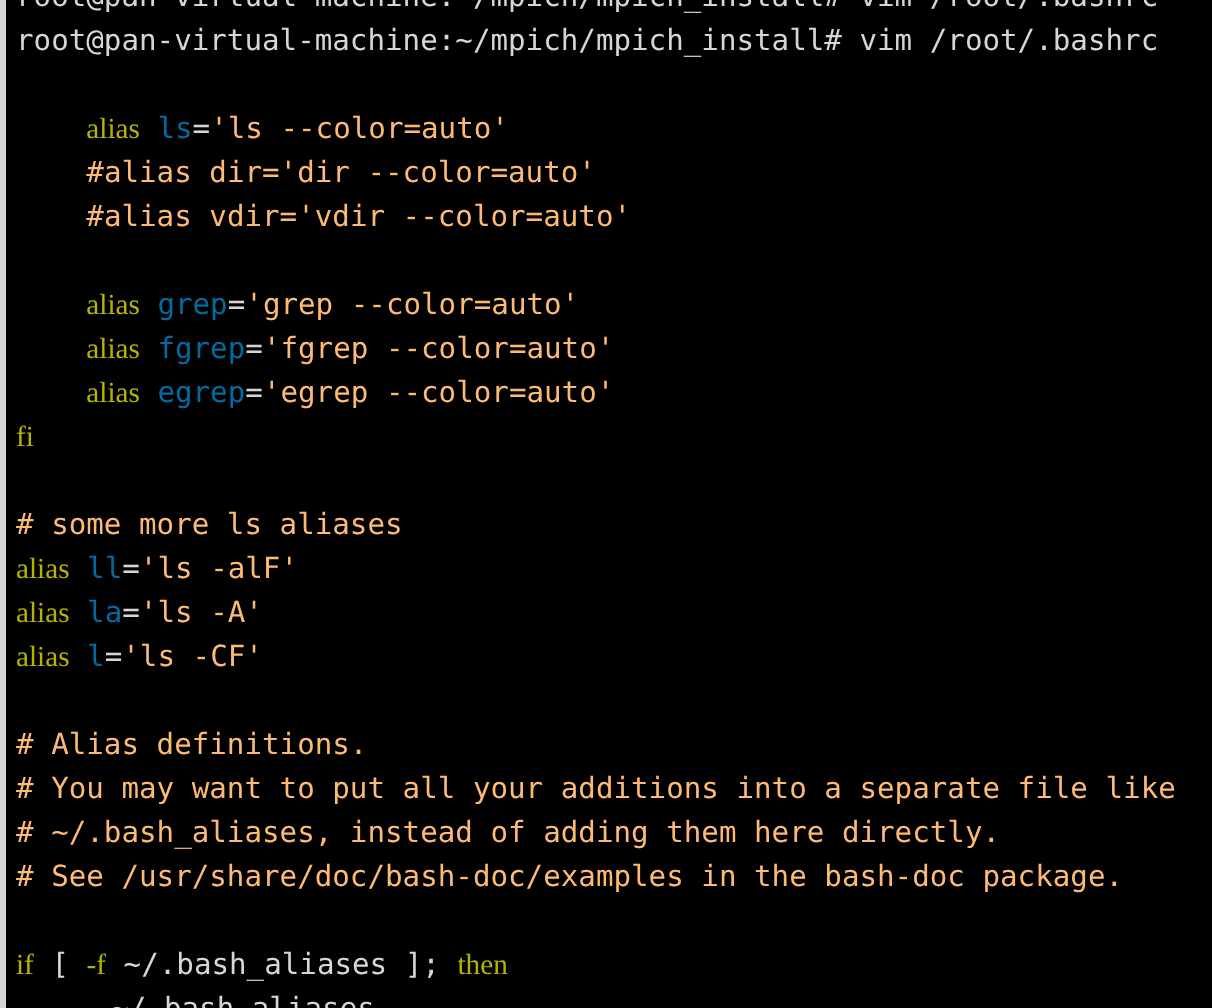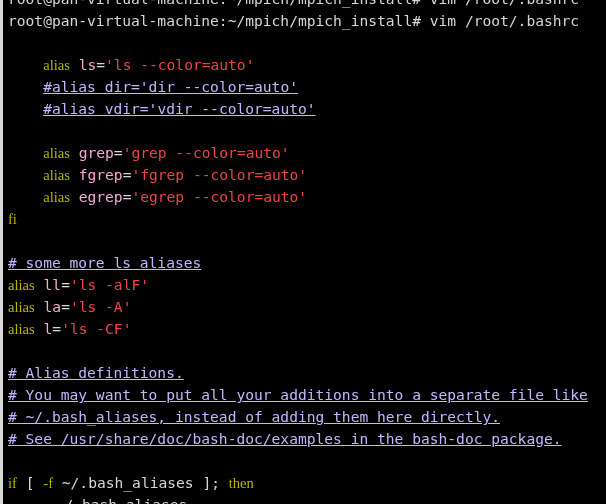--- a/index.html
+++ b/index.html
@@ -39,23 +39,23 @@
   .line {
     height: 22px;
     padding-left: 5px;
     white-space: pre;
     color: #d6d6d6;
   }
 
   
   .c-default  { color: #d6d6d6; }   
   .c-keyword  { color: #b5b500; font-family: Liberation Serif, serif; }   
-  .c-ident    { color: #f9a8d4; }   
-  .c-string   { color: #ef4444; }   
-  .c-comment  { color: #c4b5fd; text-decoration: underline; }   
+  .c-ident    { color: #0369a1; }   
+  .c-string   { color: #fdba74; }   
+  .c-comment  { color: #fdba74; }   
   .c-prompt   { color: #d6d6d6; }
 </style>
 </head>
 <body>
 
 <div id="terminal">
   <div id="screen"><div class="line"><span class="c-prompt">root@pan-virtual-machine:~/mpich/mpich_install# vim /root/.bashrc</span></div><div class="line"><span class="c-prompt">root@pan-virtual-machine:~/mpich/mpich_install# vim /root/.bashrc</span></div><div class="line"><span class="c-default"></span></div><div class="line"><span class="c-default">    </span><span class="c-keyword">alias</span><span class="c-default"> </span><span class="c-ident">ls</span><span class="c-default">=</span><span class="c-string">'ls --color=auto'</span></div><div class="line"><span class="c-default">    </span><span class="c-comment">#alias dir='dir --color=auto'</span></div><div class="line"><span class="c-default">    </span><span class="c-comment">#alias vdir='vdir --color=auto'</span></div><div class="line"><span class="c-default"></span></div><div class="line"><span class="c-default">    </span><span class="c-keyword">alias</span><span class="c-default"> </span><span class="c-ident">grep</span><span class="c-default">=</span><span class="c-string">'grep --color=auto'</span></div><div class="line"><span class="c-default">    </span><span class="c-keyword">alias</span><span class="c-default"> </span><span class="c-ident">fgrep</span><span class="c-default">=</span><span class="c-string">'fgrep --color=auto'</span></div><div class="line"><span class="c-default">    </span><span class="c-keyword">alias</span><span class="c-default"> </span><span class="c-ident">egrep</span><span class="c-default">=</span><span class="c-string">'egrep --color=auto'</span></div><div class="line"><span class="c-keyword">fi</span></div><div class="line"><span class="c-default"></span></div><div class="line"><span class="c-comment"># some more ls aliases</span></div><div class="line"><span class="c-keyword">alias</span><span class="c-default"> </span><span class="c-ident">ll</span><span class="c-default">=</span><span class="c-string">'ls -alF'</span></div><div class="line"><span class="c-keyword">alias</span><span class="c-default"> </span><span class="c-ident">la</span><span class="c-default">=</span><span class="c-string">'ls -A'</span></div><div class="line"><span class="c-keyword">alias</span><span class="c-default"> </span><span class="c-ident">l</span><span class="c-default">=</span><span class="c-string">'ls -CF'</span></div><div class="line"><span class="c-default"></span></div><div class="line"><span class="c-comment"># Alias definitions.</span></div><div class="line"><span class="c-comment"># You may want to put all your additions into a separate file like</span></div><div class="line"><span class="c-comment"># ~/.bash_aliases, instead of adding them here directly.</span></div><div class="line"><span class="c-comment"># See /usr/share/doc/bash-doc/examples in the bash-doc package.</span></div><div class="line"><span class="c-default"></span></div><div class="line"><span class="c-keyword">if</span><span class="c-default"> [ </span><span class="c-keyword">-f</span><span class="c-default"> ~/.bash_aliases ]; </span><span class="c-keyword">then</span></div><div class="line"><span class="c-default">    </span><span class="c-keyword">.</span><span class="c-default"> ~/.bash_aliases</span></div></div>
 </div>
 
 </body></html>

